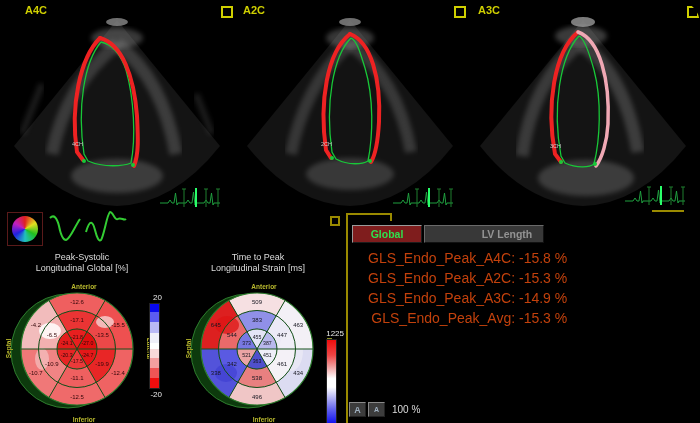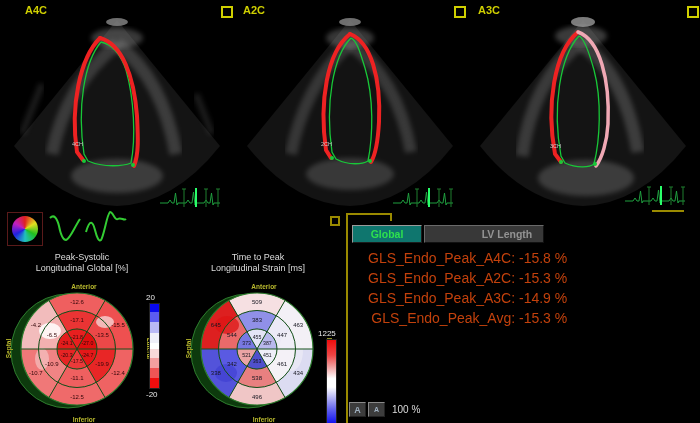--- a/index.html
+++ b/index.html
@@ -1,37 +1,37 @@
 <!DOCTYPE html>
 <html><head>
 <meta charset="utf-8">
 <style>
   html,body{margin:0;padding:0;background:#000;}
   #screen{position:relative;width:700px;height:423px;background:#000;overflow:hidden;
-          font-family:"Liberation Sans",sans-serif;}
+          font-family:"Liberation Sans",sans-serif;border-radius:24px;}
   .abs{position:absolute;}
   .viewlabel{color:#cfcf00;font-size:11px;font-weight:bold;}
   .ysq{width:8px;height:8px;border:2px solid #cfcf00;background:#000;}
   .ysq-dim{width:6px;height:6px;border:2px solid #9a8a00;background:#000;}
   .yline{background:#9a8a00;}
   .maptitle{color:#dcdcdc;font-size:9px;line-height:11px;text-align:center;}
   .orient{color:#b9b92e;font-size:6.5px;font-weight:bold;text-align:center;width:100%;}
   .orient-side{color:#b9b92e;font-size:6.5px;font-weight:bold;transform-origin:center;}
-  .cbarlabel{color:#e8e8e8;font-size:8px;text-align:left;width:100%;}
+  .cbarlabel{color:#e8e8e8;font-size:8px;text-align:right;width:100%;}
   .cbar{width:9px;height:84px;border:1px solid #222;}
   .cbar1{background:linear-gradient(to bottom,
      #0808ee 0%,#0808ee 10%,#5b5bf0 10%,#5b5bf0 22%,#b9b9f5 22%,#b9b9f5 34%,
      #efeff8 34%,#efeff8 46%,#ffffff 46%,#ffffff 54%,#f8dada 54%,#f8dada 64%,
      #f3a0a0 64%,#f3a0a0 76%,#ee5555 76%,#ee5555 88%,#ee0d0d 88%,#ee0d0d 100%);}
   .cbar2{background:linear-gradient(to bottom,
      #ee0d0d 0%,#ee4444 18%,#f0a0a0 32%,#ffffff 46%,#ffffff 56%,
      #b9b9f5 68%,#6666ee 82%,#0d0dee 100%);}
   .tab{height:16px;display:flex;align-items:center;justify-content:center;
        font-size:10.5px;font-weight:bold;cursor:pointer;}
-  .tab-on{background:#0f766e;border:1px solid;border-color:#9a9a9a #1c1c1c #1c1c1c #9a9a9a;color:#2ee24e;}
+  .tab-on{background:#7f1d1d;border:1px solid;border-color:#9a9a9a #1c1c1c #1c1c1c #9a9a9a;color:#2ee24e;}
   .tab-off{background:#383838;border:1px solid;border-color:#6a6a6a #111 #111 #6a6a6a;color:#939393;}
   .meas{color:#c2410c;font-size:14px;line-height:20px;white-space:pre;text-align:right;}
   .abtn{width:15px;height:13px;background:#3c3c3c;border:1px solid;
         border-color:#8a8a8a #222 #222 #8a8a8a;color:#9fb0c0;
         display:flex;align-items:center;justify-content:center;font-weight:bold;cursor:pointer;}
   .zoomtext{color:#dadada;font-size:10px;}
   .wheel{width:26px;height:26px;border-radius:50%;
          background:conic-gradient(#e02020,#e0e020,#20c020,#20c0c0,#2020e0,#c020c0,#e02020);}
   svg text{font-family:"Liberation Sans",sans-serif;}
 </style>

